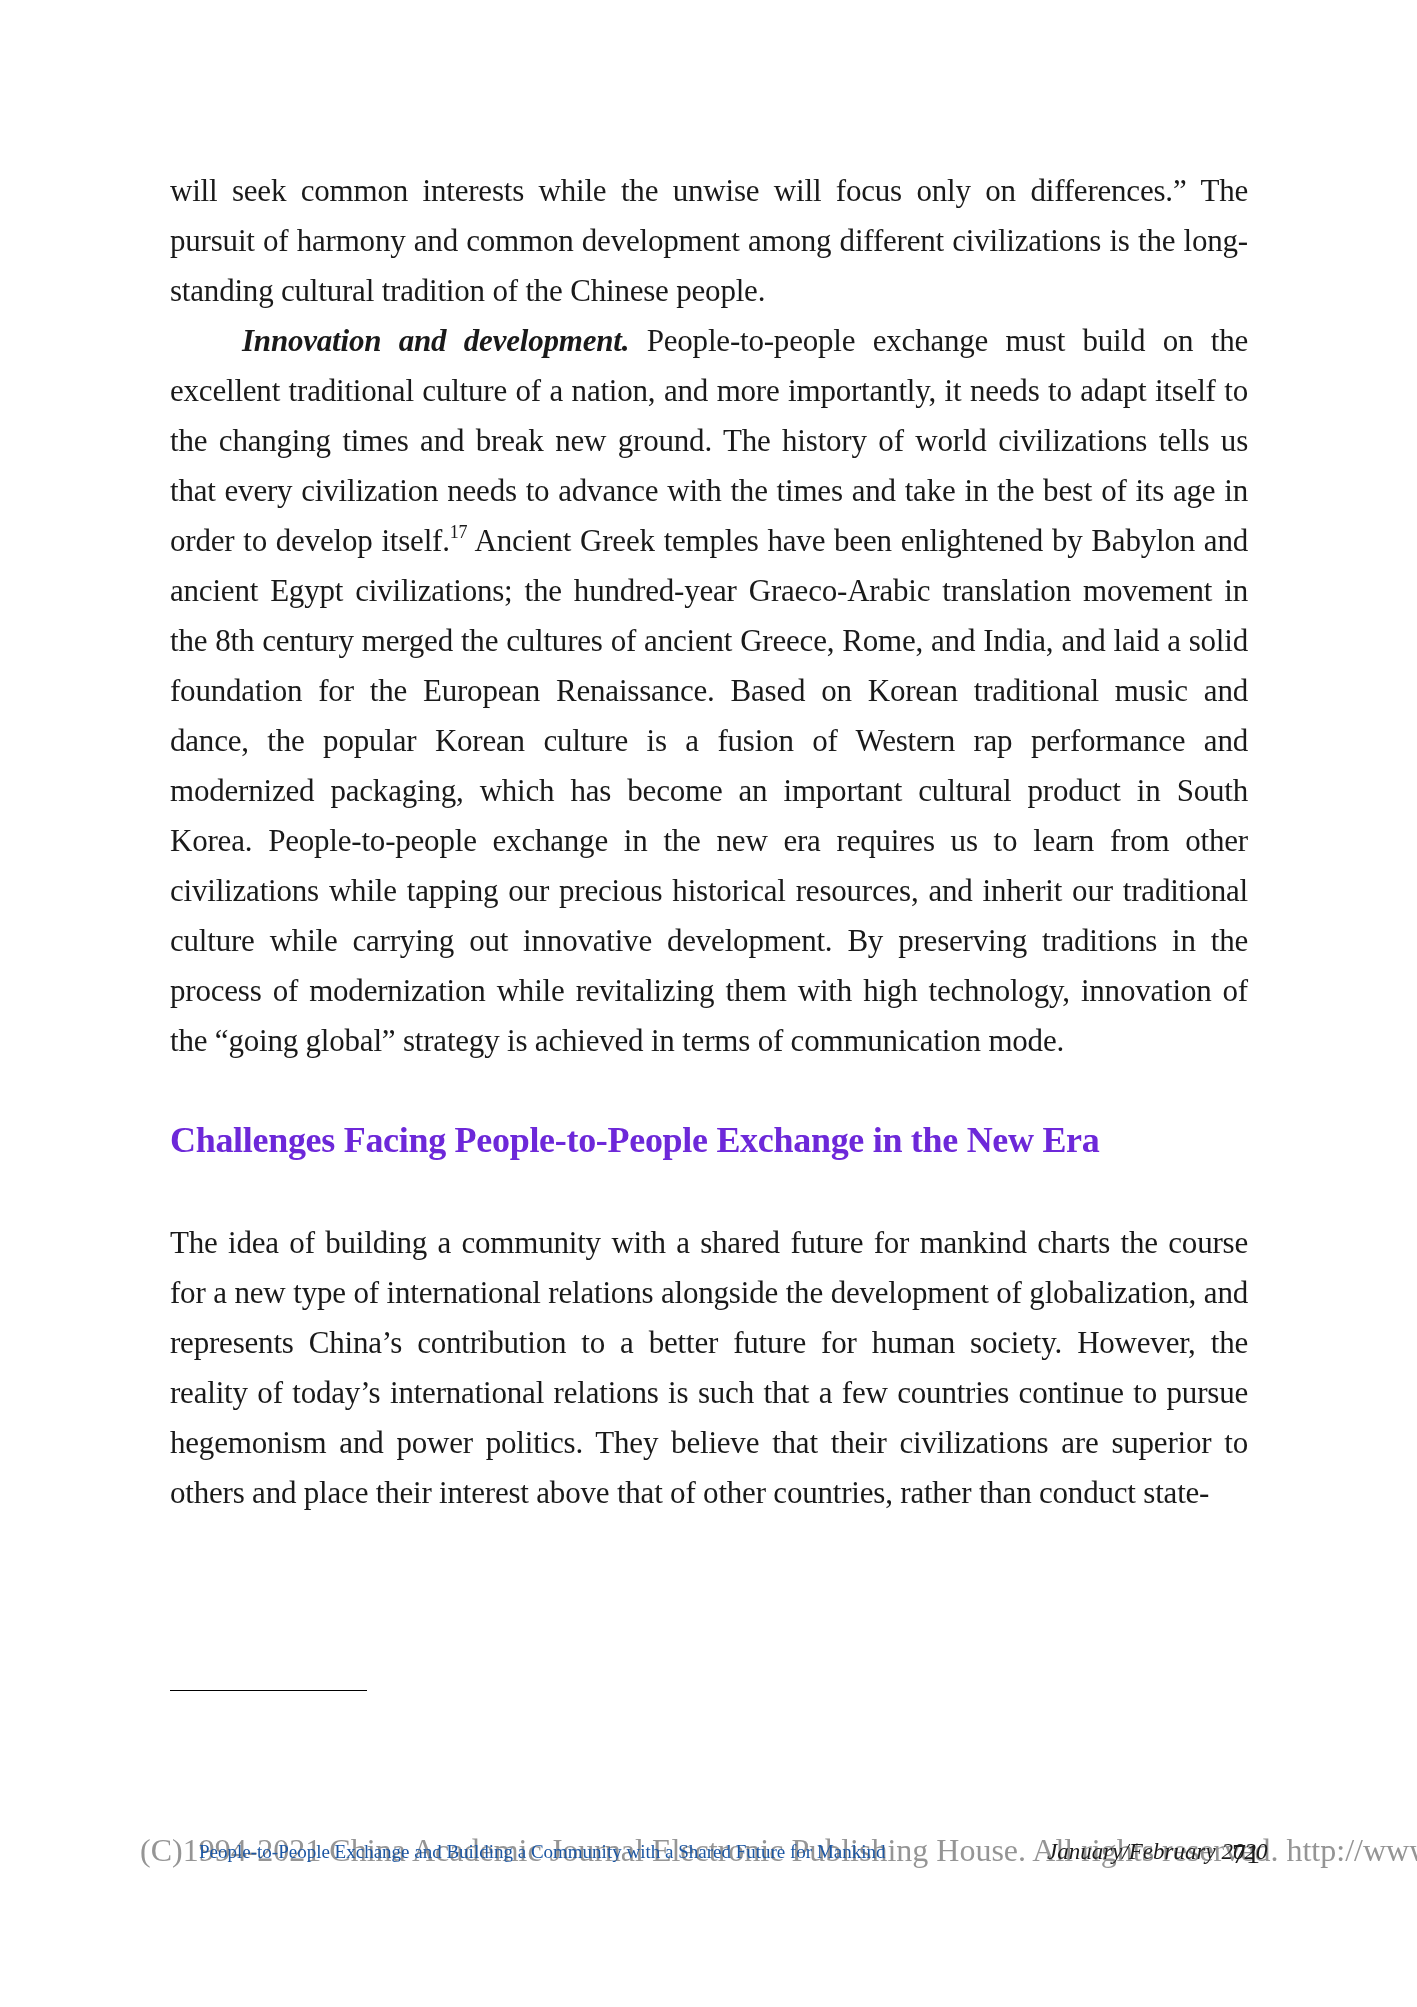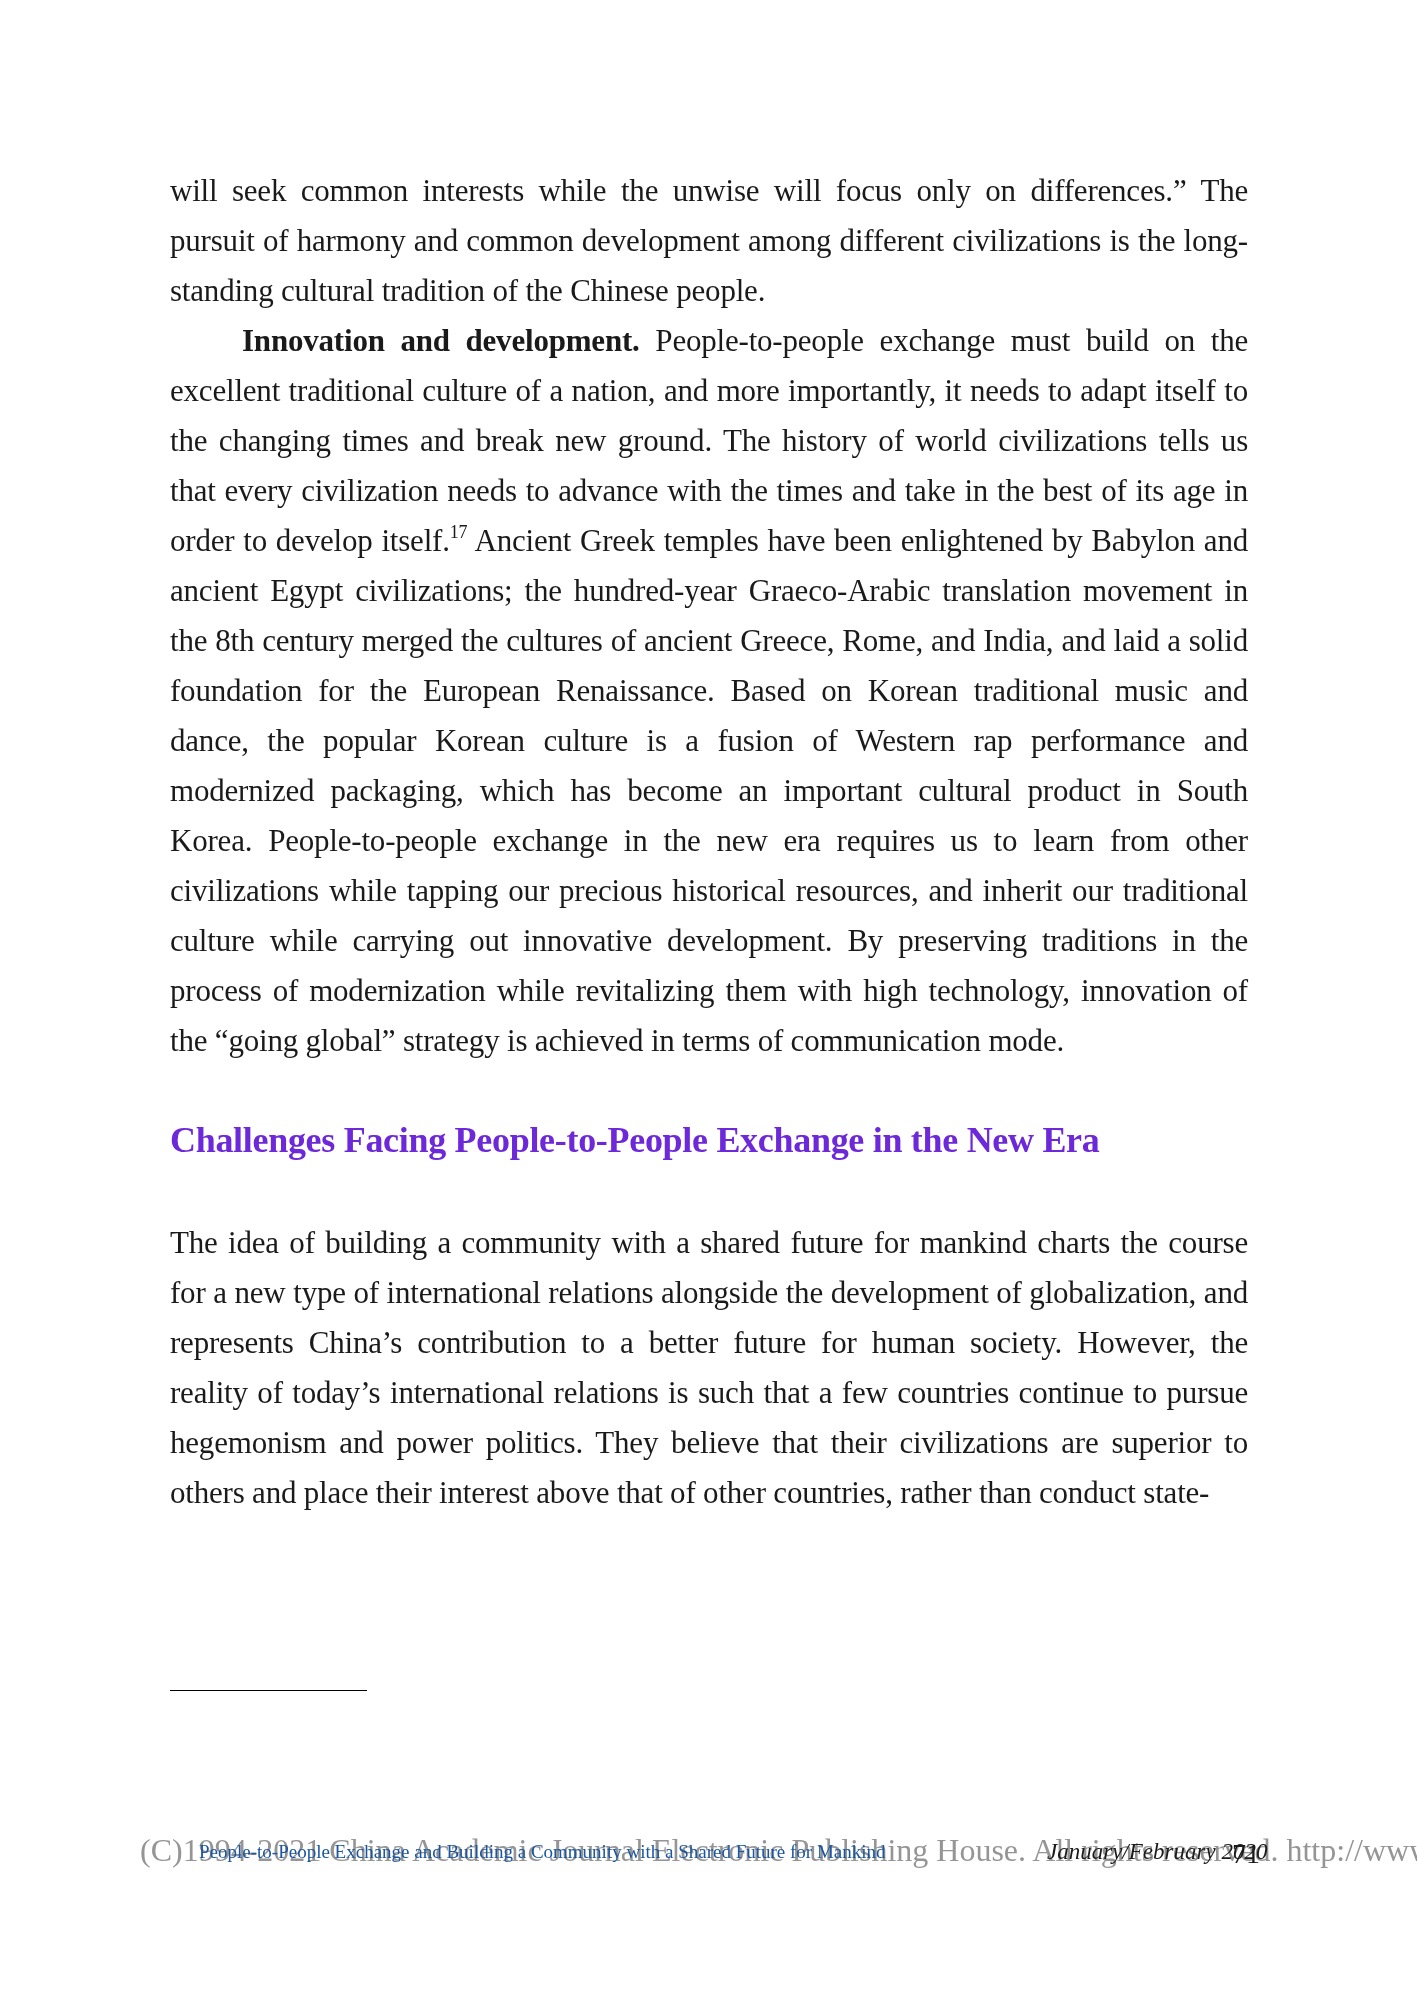--- a/index.html
+++ b/index.html
@@ -34,20 +34,21 @@
       color: #1a1a1a;
       text-align: justify;
       margin: 0;
       letter-spacing: -0.2px;
     }
     .indent {
       text-indent: 72px;
     }
     .run-in {
       font-weight: bold;
+      font-style: italic;
     }
     sup.fnref {
       font-size: 18px;
       line-height: 0;
       vertical-align: super;
       position: relative;
       top: -2px;
     }
     .section-heading {
       font-family: "Liberation Serif", "DejaVu Serif", serif;

